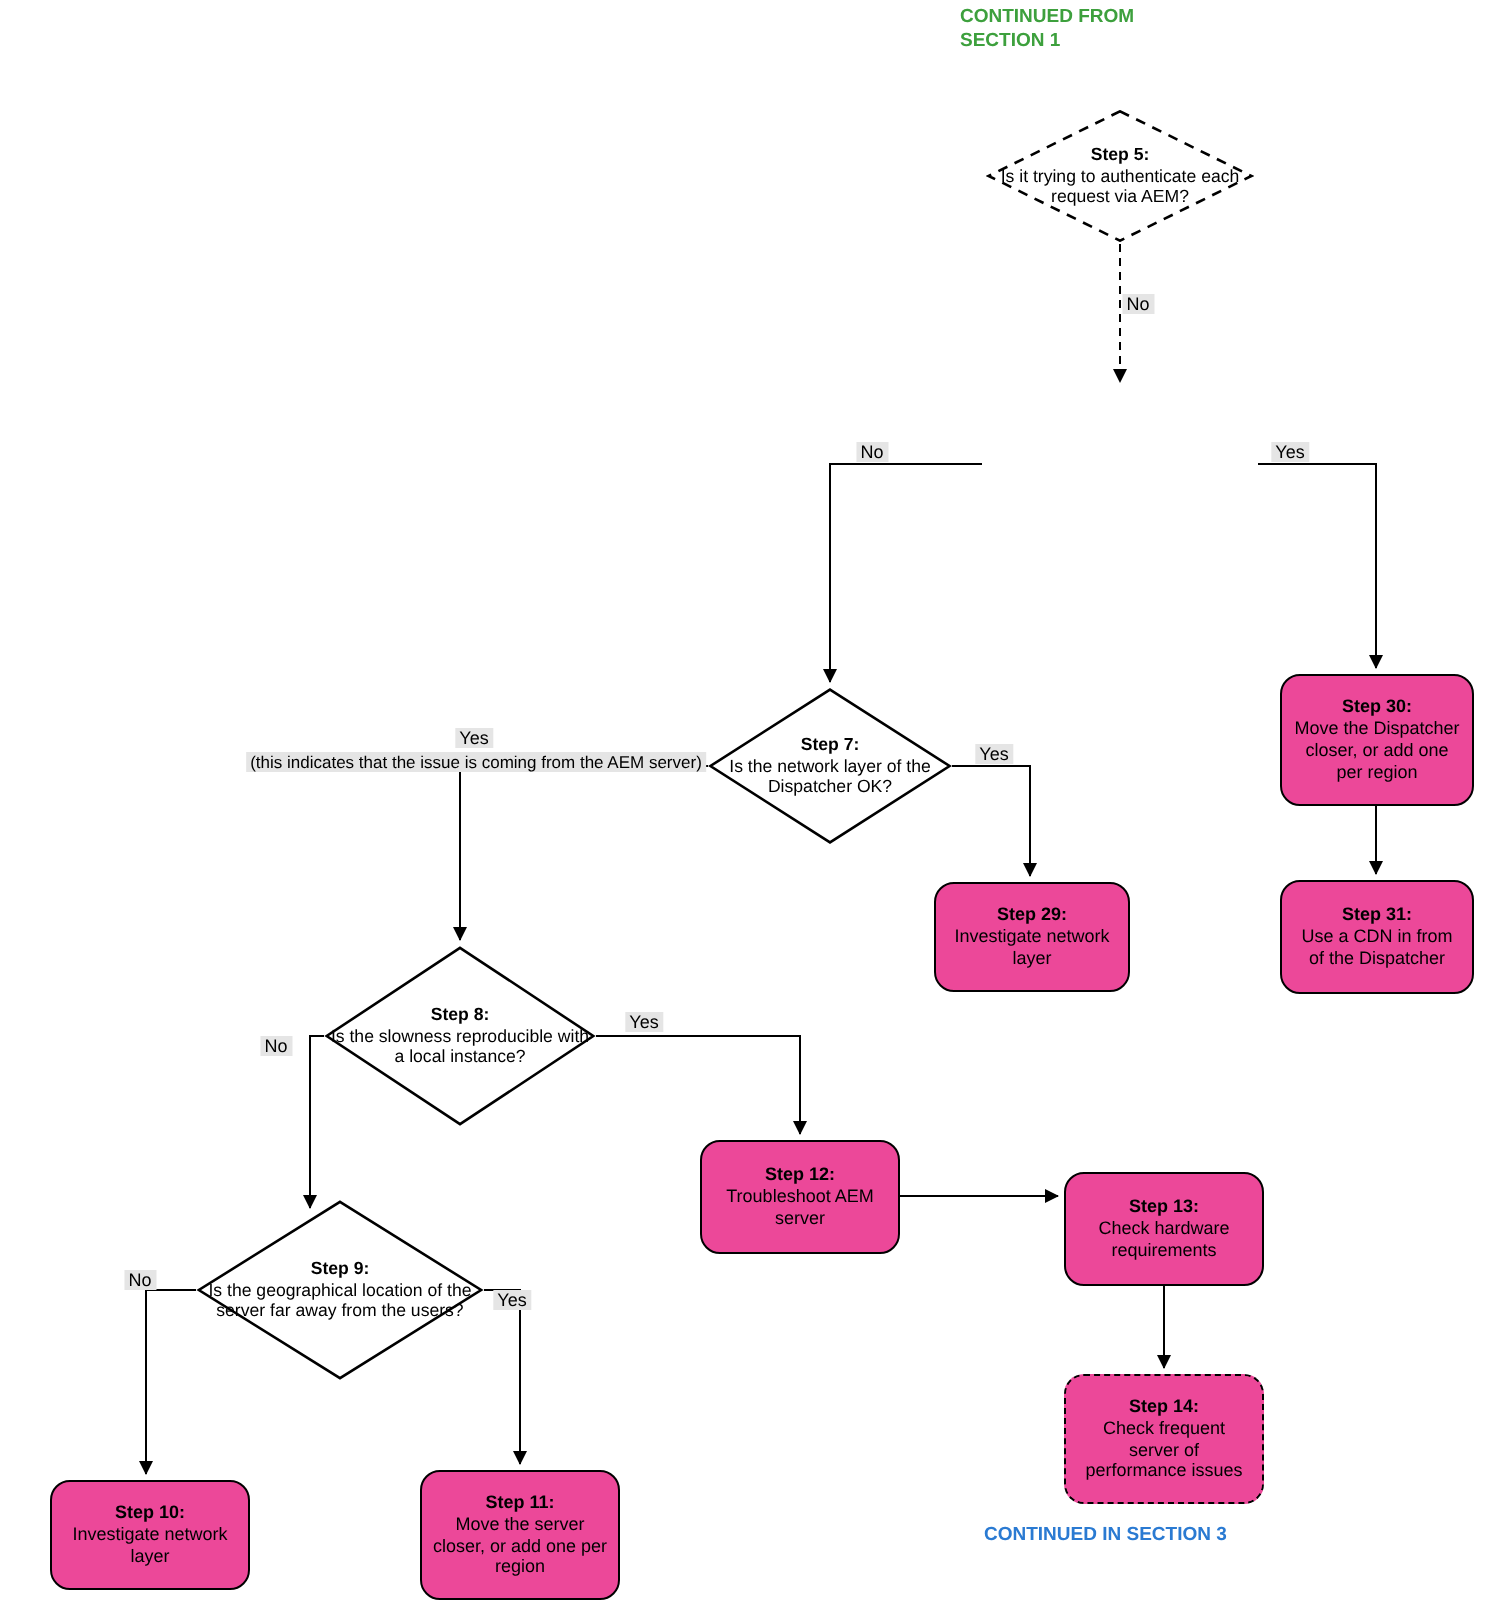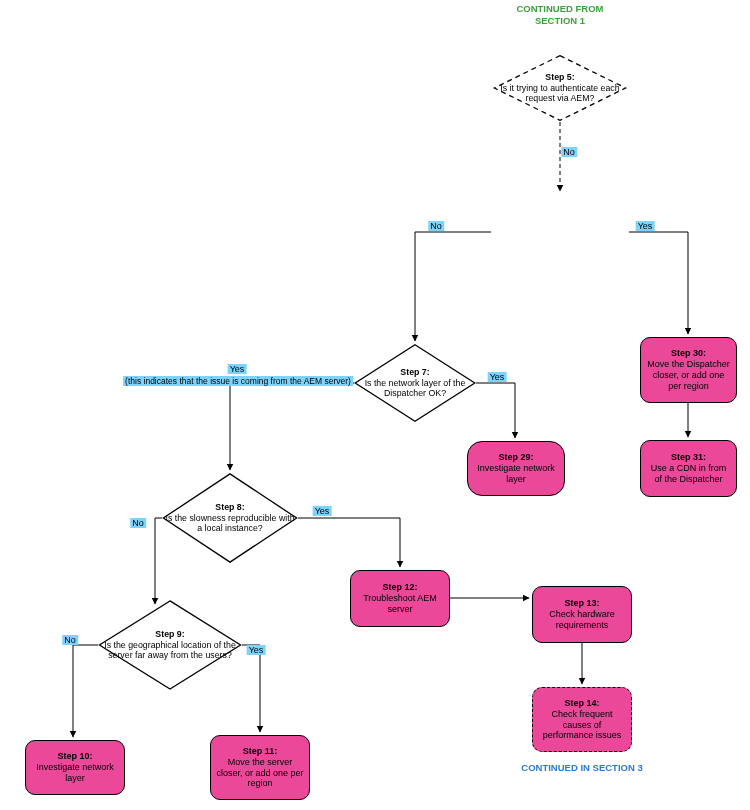--- a/index.html
+++ b/index.html
@@ -9,25 +9,25 @@
   .wires{position:absolute;left:0;top:0;}
   .wires polyline{fill:none;stroke:#000;stroke-width:1;}
   .wires .dashed{stroke-dasharray:4,3;}
   .node{position:absolute;box-sizing:border-box;display:flex;align-items:center;
         justify-content:flex-end;text-align:center;font-size:9px;line-height:1.22;}
   .node b{display:block;font-weight:bold;}
   .rect{border:1.4px solid #000;border-radius:10px;background:#ec4899;padding:3px 5px;}
   .rect.dashedb{border-style:dashed;}
   .diamond .shape{position:absolute;left:0;top:0;width:100%;height:100%;}
   .diamond .txt{position:relative;width:102%;font-size:8.8px;}
-  .hdr{position:absolute;font-weight:bold;font-size:9.5px;text-align:center;line-height:1.3;}
+  .hdr{position:absolute;font-weight:bold;font-size:9.5px;line-height:1.3;}
   .hdr.green{color:#3da03d;}
   .hdr.blue{color:#2a7ad2;}
   .elbl{position:absolute;transform:translate(-50%,-50%);font-size:9px;
-        white-space:nowrap;background:#7dd3fc;padding:0 2px;}
+        white-space:nowrap;background:#e5e5e5;padding:0 2px;}
   .enote{font-size:8.5px;}
 </style>
 </head>
 <body>
 
 <div class="canvas">
 
   <svg class="wires" width="750" height="810">
     <defs>
       <marker id="arr" markerWidth="9" markerHeight="9" refX="6.5" refY="3.5" orient="auto" markerUnits="userSpaceOnUse">
@@ -96,41 +96,41 @@
       <b>Step 30:</b><span>Move the Dispatcher closer, or add one per region</span>
     </div>
   </div>
 
   <div class="node rect" style="left:640px;top:440px;width:97px;height:57px;">
     <div class="txt">
       <b>Step 31:</b><span>Use a CDN in from of the Dispatcher</span>
     </div>
   </div>
 
-  <div class="node rect" style="left:467px;top:441px;width:98px;height:55px;border-radius:15px;">
+  <div class="node rect" style="left:467px;top:441px;width:98px;height:55px;">
     <div class="txt">
       <b>Step 29:</b><span>Investigate network layer</span>
     </div>
   </div>
 
   <div class="node rect" style="left:350px;top:570px;width:100px;height:57px;">
     <div class="txt">
       <b>Step 12:</b><span>Troubleshoot AEM server</span>
     </div>
   </div>
 
   <div class="node rect" style="left:532px;top:586px;width:100px;height:57px;">
     <div class="txt">
       <b>Step 13:</b><span>Check hardware requirements</span>
     </div>
   </div>
 
   <div class="node rect dashedb" style="left:532px;top:687px;width:100px;height:65px;">
     <div class="txt">
-      <b>Step 14:</b><span>Check frequent causes of performance issues</span>
+      <b>Step 14:</b><span>Check frequent server of performance issues</span>
     </div>
   </div>
 
   <div class="node rect" style="left:25px;top:740px;width:100px;height:55px;">
     <div class="txt">
       <b>Step 10:</b><span>Investigate network layer</span>
     </div>
   </div>
 
   <div class="node rect" style="left:210px;top:735px;width:100px;height:65px;">

